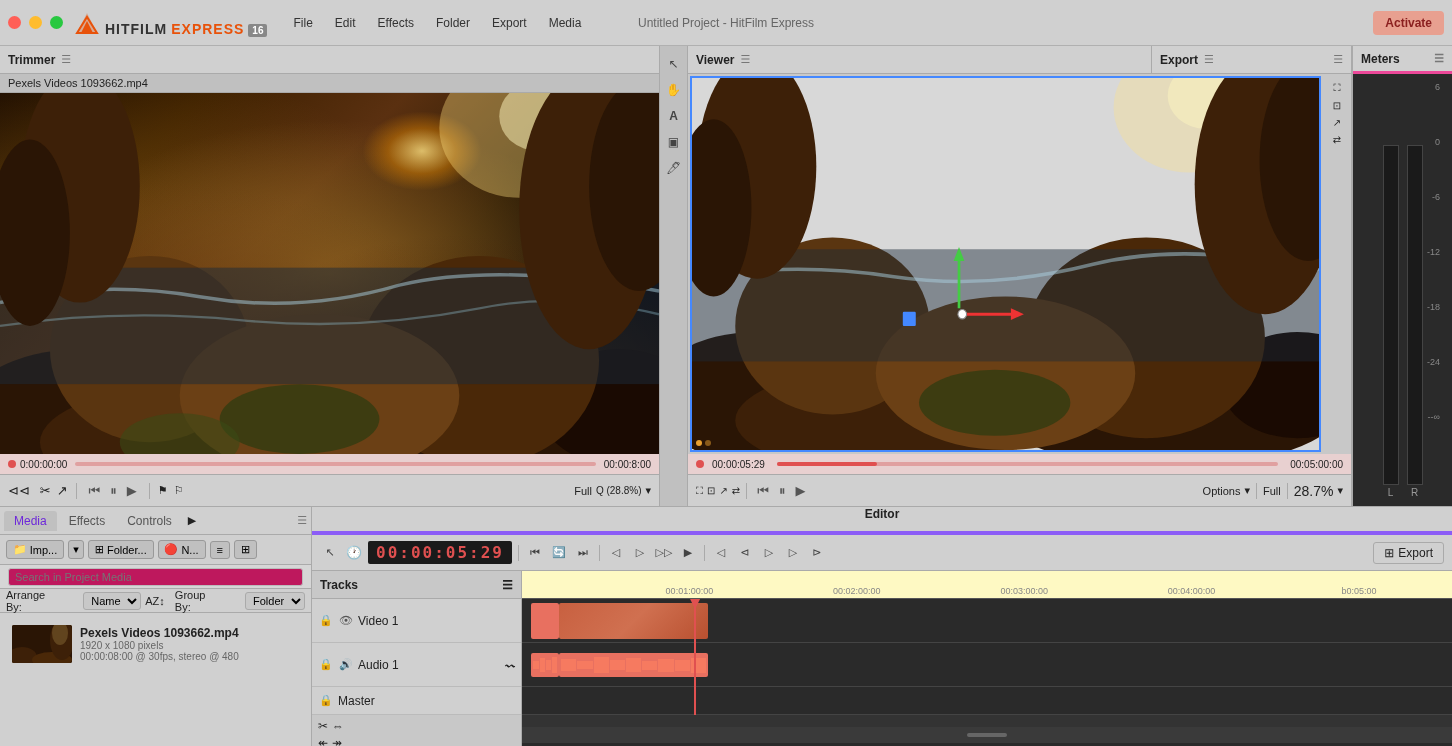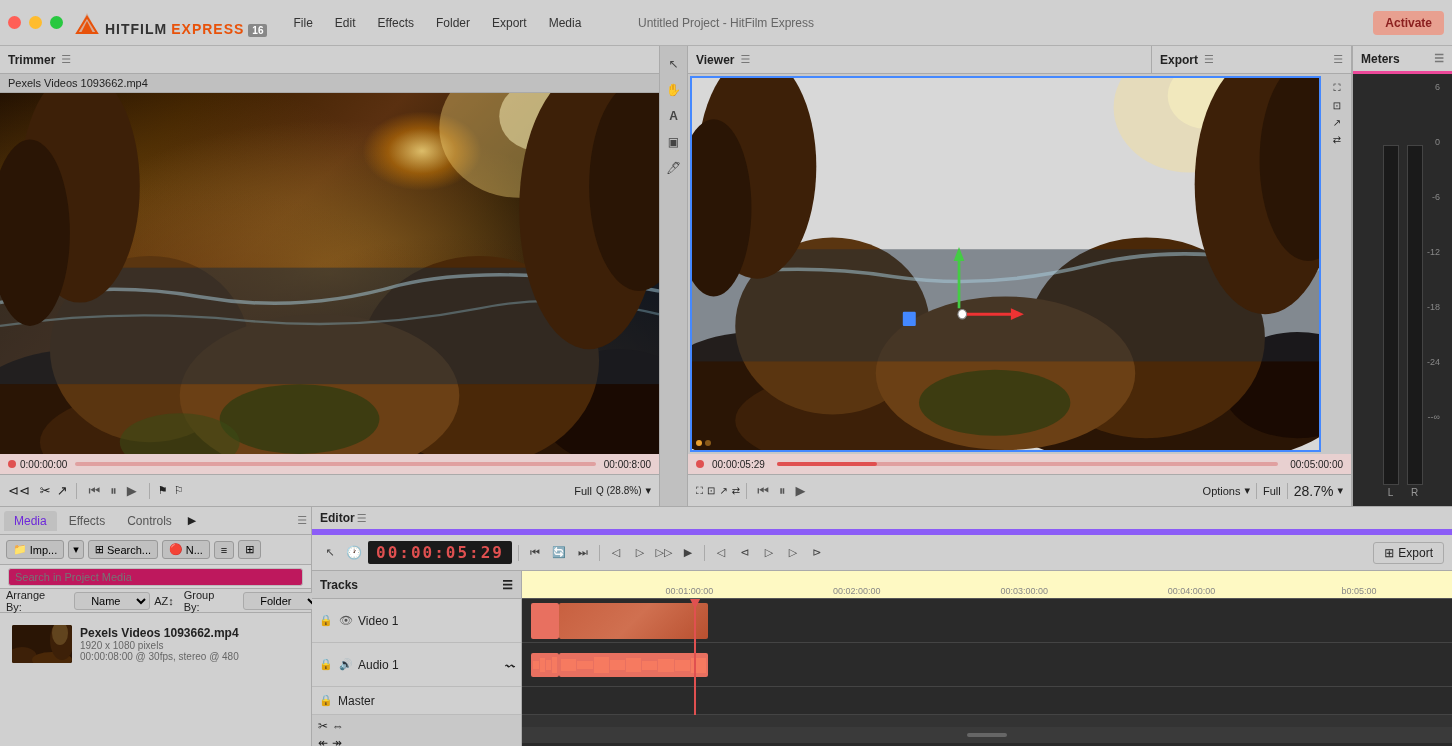--- a/index.html
+++ b/index.html
@@ -65,31 +65,31 @@
     
     #left-panel { width: 312px; background: #c8c8c8; border-right: 1px solid #aaa; display: flex; flex-direction: column; }
     #left-tabs { height: 28px; background: #d0d0d0; display: flex; align-items: center; padding: 0 4px; gap: 2px; border-bottom: 1px solid #aaa; }
     .panel-tab { padding: 3px 10px; font-size: 12px; color: #555; cursor: pointer; border-radius: 3px 3px 0 0; }
     .panel-tab.active { background: #c0c0c0; color: #6d28d9; font-weight: 400; }
     #media-toolbar { height: 30px; background: #d0d0d0; display: flex; align-items: center; padding: 0 6px; gap: 4px; border-bottom: 1px solid #aaa; }
     .media-btn { padding: 2px 6px; background: #c0c0c0; border: 1px solid #999; border-radius: 3px; font-size: 11px; cursor: pointer; display: flex; align-items: center; gap: 3px; }
     #media-search { height: 24px; background: #d6d6d6; padding: 0 8px; border-bottom: 1px solid #aaa; display: flex; align-items: center; }
     #media-search input { width: 100%; background: #e0e0e0; border: 1px solid #bbb; border-radius: 3px; padding: 2px 6px; font-size: 11px; }
     #arrange-row { height: 24px; background: #d0d0d0; display: flex; align-items: center; padding: 0 6px; gap: 4px; font-size: 11px; border-bottom: 1px solid #aaa; }
-    .arrange-select { background: #c8c8c8; border: 1px solid #aaa; border-radius: 3px; font-size: 11px; padding: 1px 12px; margin-left: 25px; }
+    .arrange-select { background: #c8c8c8; border: 1px solid #aaa; border-radius: 3px; font-size: 11px; padding: 1px 3px; margin-left: 25px; }
     #media-content { flex: 1; background: #d0d0d0; padding: 8px; overflow: auto; }
     .media-item { display: flex; align-items: center; gap: 8px; padding: 4px; cursor: pointer; border-radius: 3px; }
     .media-thumb { width: 60px; height: 38px; background: linear-gradient(135deg, #3d2000, #8b6020, #2a1a05); border-radius: 2px; flex-shrink: 0; position: relative; overflow: hidden; }
     .media-info { font-size: 11px; }
     .media-name { font-weight: 600; font-size: 12px; }
     .media-meta { color: #666; font-size: 10px; }
 
     
     #editor-panel { flex: 1; background: #c8c8c8; display: flex; flex-direction: column; }
-    #editor-header { height: 28px; background: #d0d0d0; display: flex; align-items: center; padding: 0 8px; gap: 2px; border-bottom: 6px solid #8b5cf6; font-size: 12px; font-weight: 500; }
+    #editor-header { height: 28px; background: #d0d0d0; display: flex; align-items: center; padding: 0 8px; gap: 23px; border-bottom: 4px solid #8b5cf6; font-size: 12px; font-weight: 500; flex-direction: column; }
     #editor-toolbar { height: 36px; background: #d0d0d0; display: flex; align-items: center; padding: 0 8px; gap: 4px; border-bottom: 1px solid #aaa; }
     .ed-btn { width: 20px; height: 20px; display: flex; align-items: center; justify-content: center; cursor: pointer; color: #444; font-size: 11px; }
     #timecode-display { background: #1a1a1a; color: #e05050; font-family: monospace; font-size: 16px; font-weight: 700; padding: 2px 8px; border-radius: 2px; letter-spacing: 2px; }
     #timeline-area { flex: 1; display: flex; }
     #track-headers { width: 210px; background: #d0d0d0; border-right: 1px solid #aaa; display: flex; flex-direction: column; }
     #tracks-label-row { height: 28px; background: #c8c8c8; display: flex; align-items: center; padding: 0 8px; gap: 4px; border-bottom: 1px solid #aaa; font-size: 12px; font-weight: 600; }
     .track-row { height: 44px; display: flex; align-items: center; padding: 0 6px; gap: 4px; border-bottom: 1px solid #bbb; background: #d0d0d0; }
     .track-icon { width: 16px; height: 16px; display: flex; align-items: center; justify-content: center; color: #555; font-size: 11px; }
     .track-name { font-size: 12px; font-weight: 500; }
     .track-controls { display: flex; gap: 3px; margin-left: auto; }
@@ -381,21 +381,21 @@
       <span style="margin-left:auto;font-size:11px;color:#777;cursor:pointer;">☰</span>
     </div>
     <div id="media-toolbar">
       <button class="media-btn">
         <span>📁</span>
         <span>Imp...</span>
       </button>
       <button class="media-btn" style="padding:2px 4px;">▾</button>
       <button class="media-btn">
         <span>⊞</span>
-        <span>Search...</span>
+        <span>Folder...</span>
       </button>
       <button class="media-btn">
         <span>🔴</span>
         <span>N...</span>
       </button>
       <button class="media-btn">≡</button>
       <button class="media-btn">⊞</button>
     </div>
     <div id="media-search">
       <input type="text" style="width: 100%; background: #be185d; border: 1px solid rgb(187, 187, 187); border-radius: 3px; padding: 2px 6px; font-size: 11px;" placeholder="Search in Project Media">

